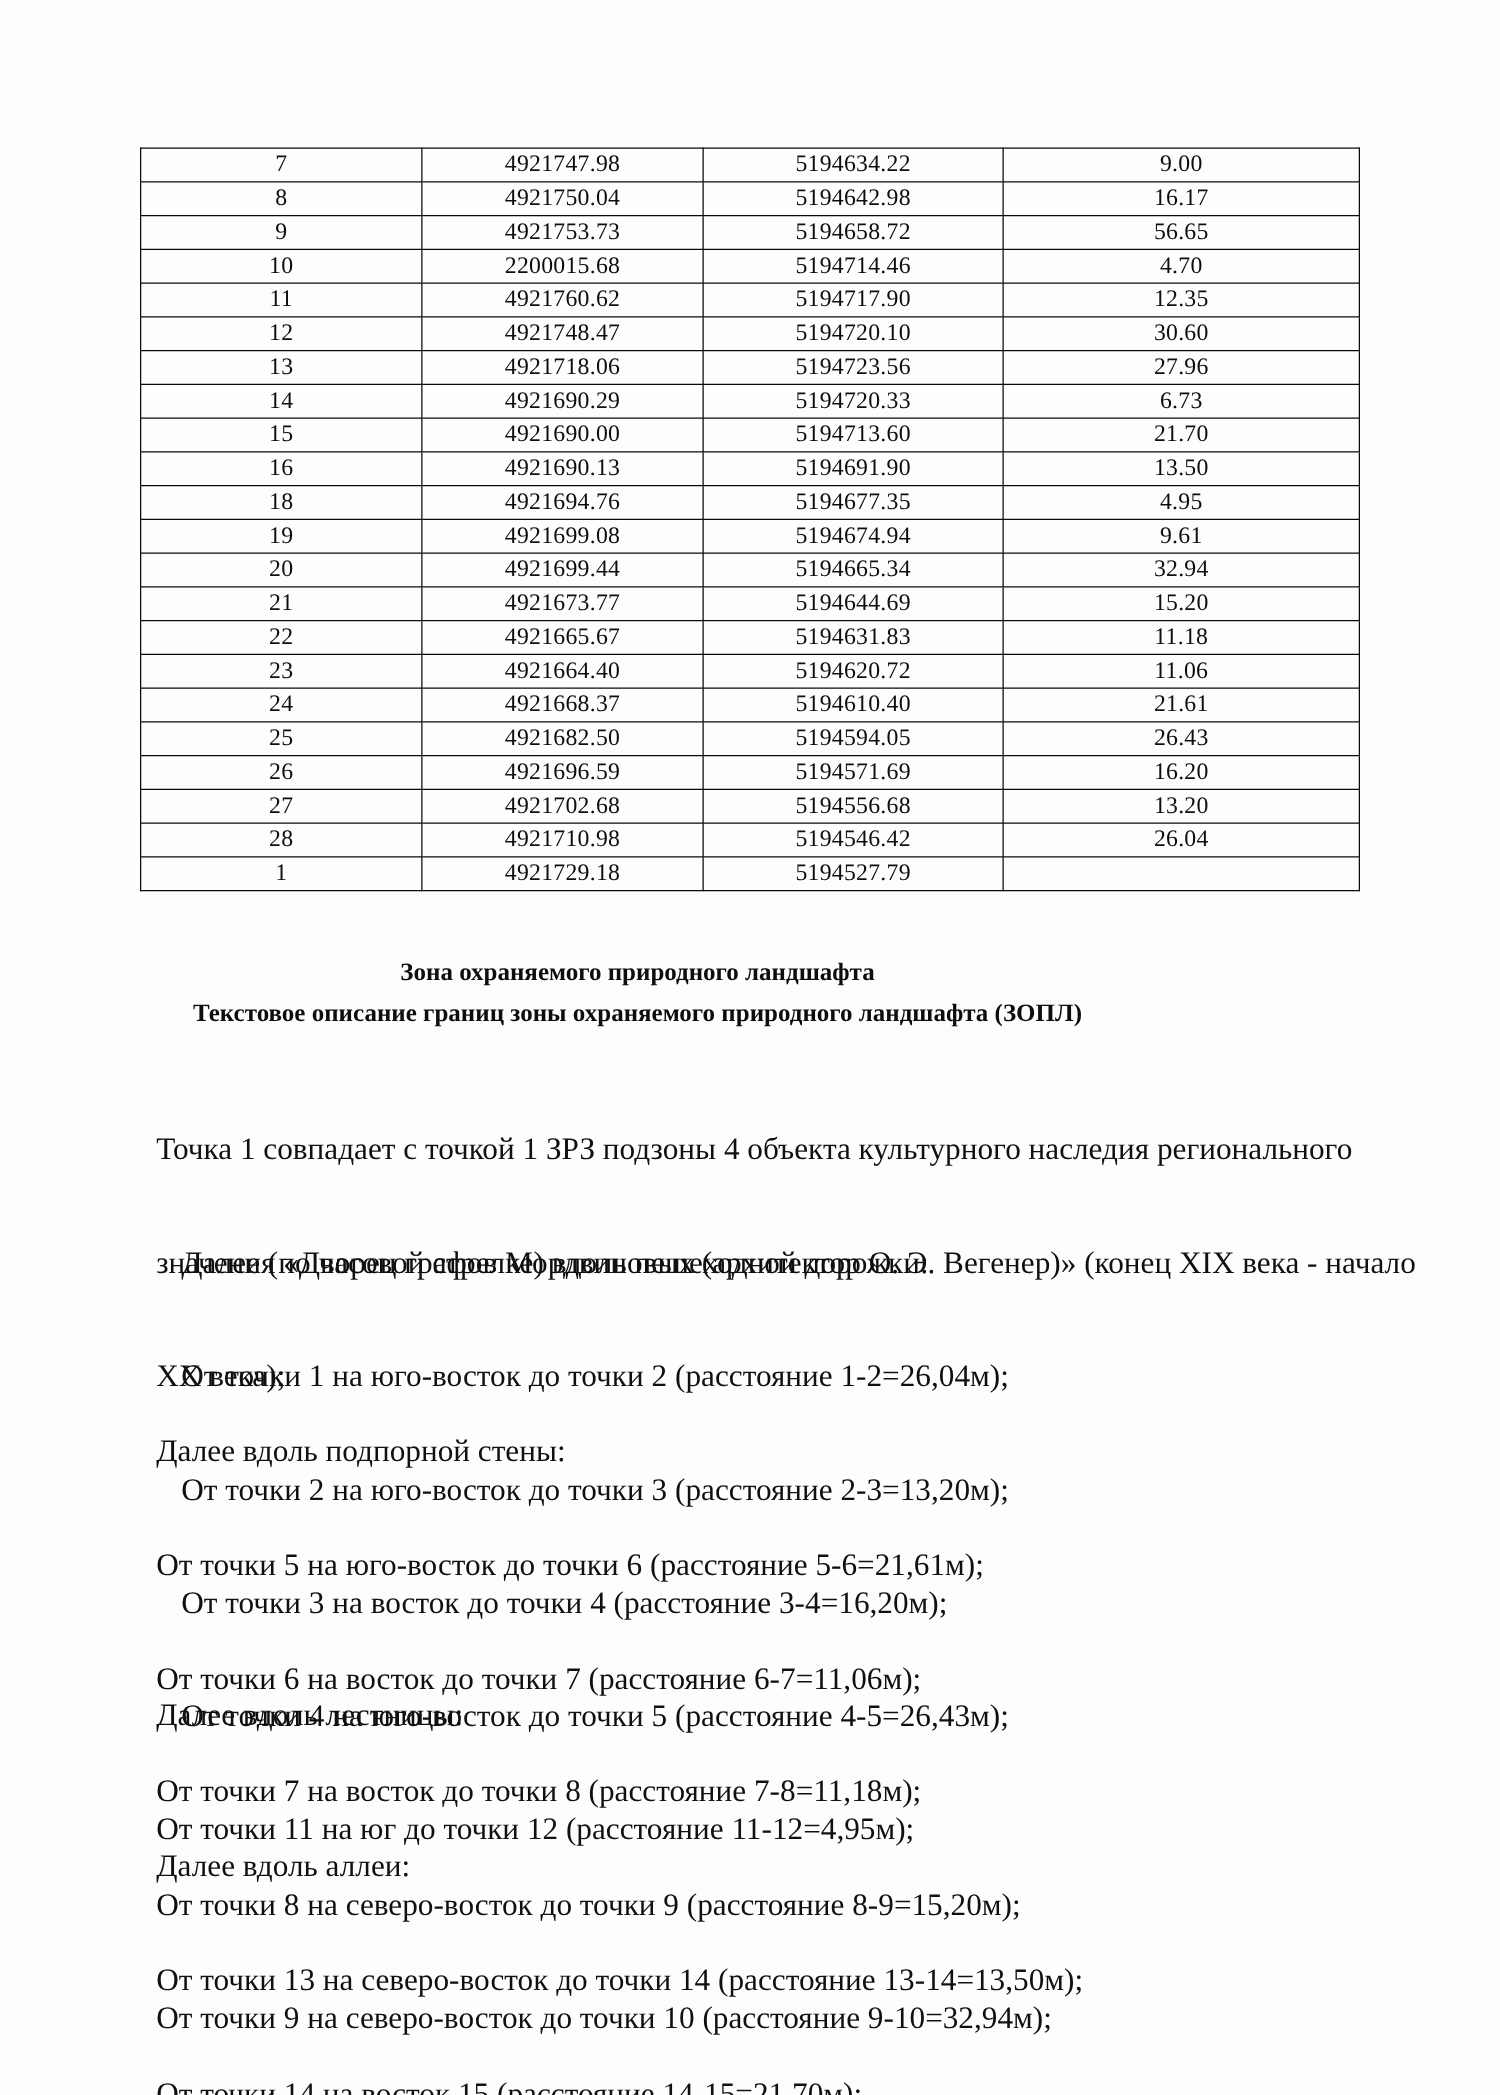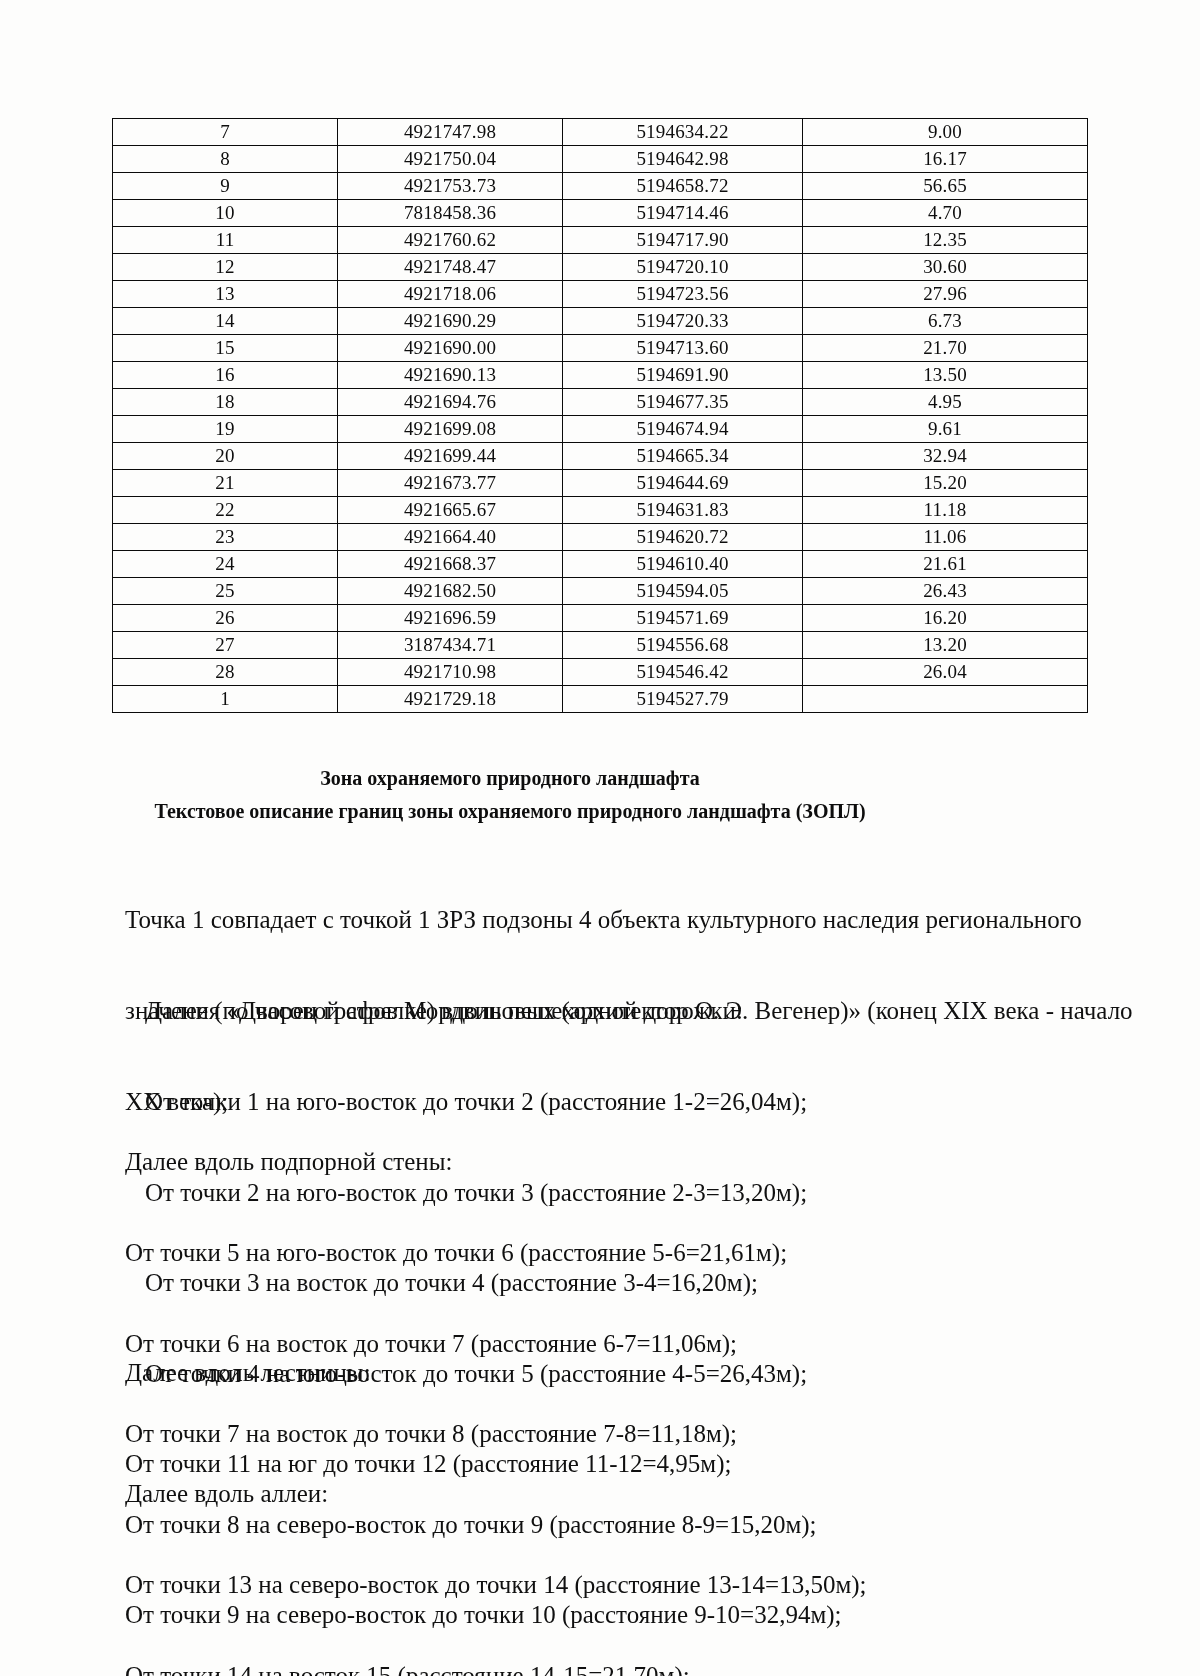--- a/index.html
+++ b/index.html
@@ -119,21 +119,21 @@
             <td>16.17</td>
           </tr>
           <tr>
             <td>9</td>
             <td>4921753.73</td>
             <td>5194658.72</td>
             <td>56.65</td>
           </tr>
           <tr>
             <td>10</td>
-            <td>7818458.36</td>
+            <td>2200015.68</td>
             <td>5194714.46</td>
             <td>4.70</td>
           </tr>
           <tr>
             <td>11</td>
             <td>4921760.62</td>
             <td>5194717.90</td>
             <td>12.35</td>
           </tr>
           <tr>
@@ -215,21 +215,21 @@
             <td>26.43</td>
           </tr>
           <tr>
             <td>26</td>
             <td>4921696.59</td>
             <td>5194571.69</td>
             <td>16.20</td>
           </tr>
           <tr>
             <td>27</td>
-            <td>3187434.71</td>
+            <td>4921702.68</td>
             <td>5194556.68</td>
             <td>13.20</td>
           </tr>
           <tr>
             <td>28</td>
             <td>4921710.98</td>
             <td>5194546.42</td>
             <td>26.04</td>
           </tr>
           <tr>

